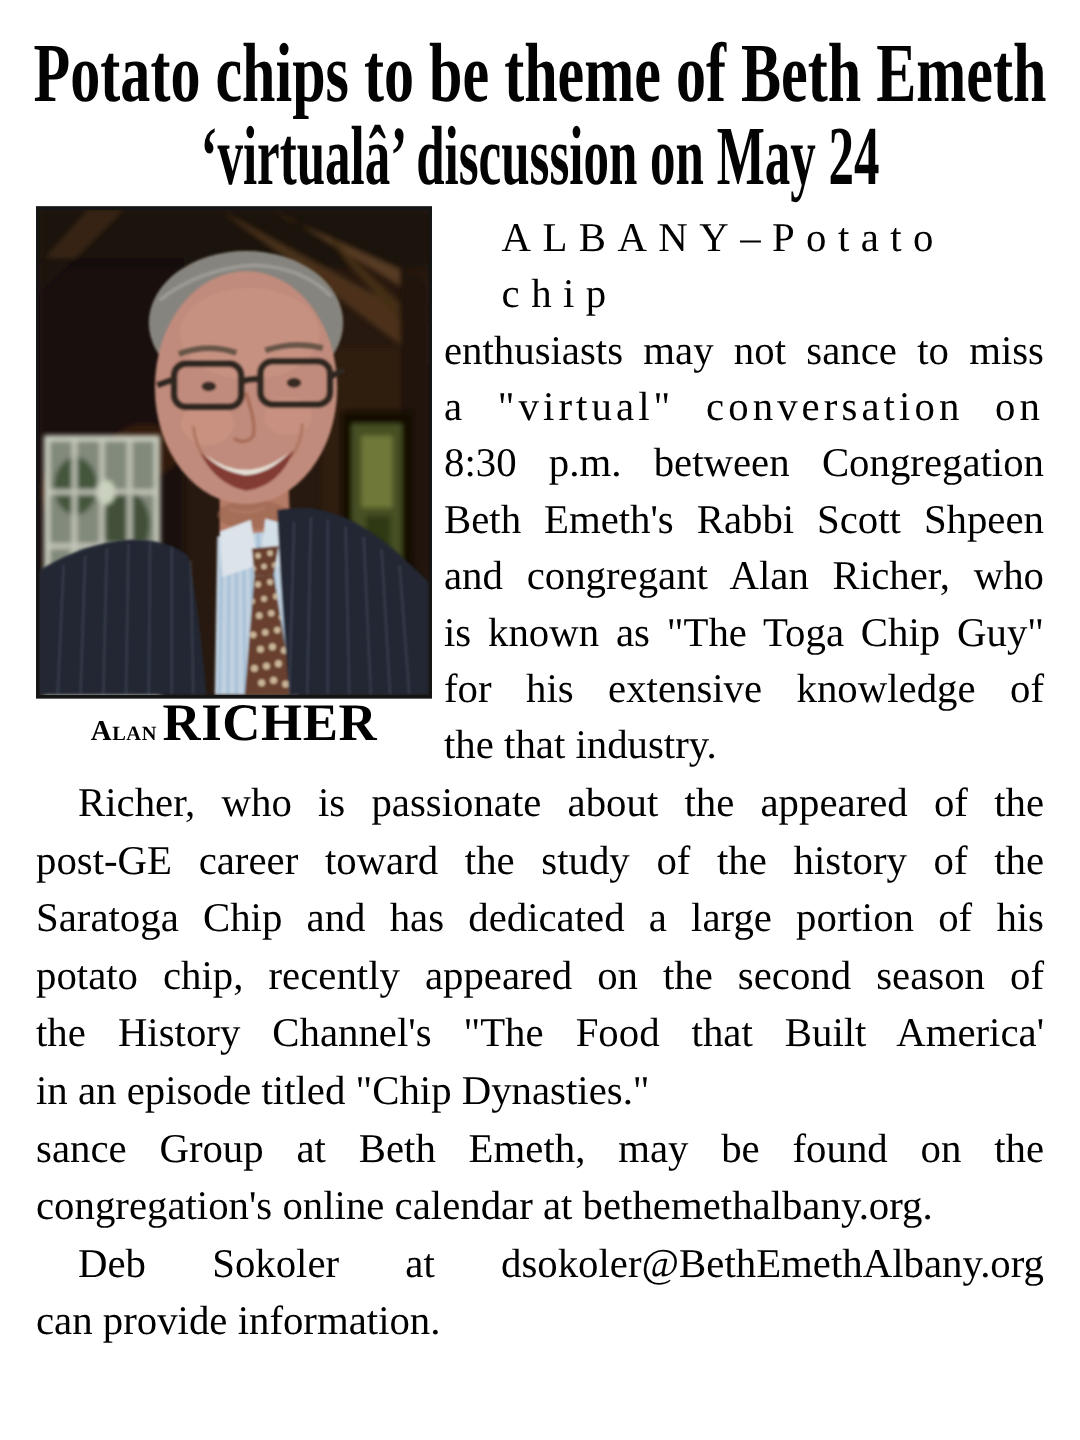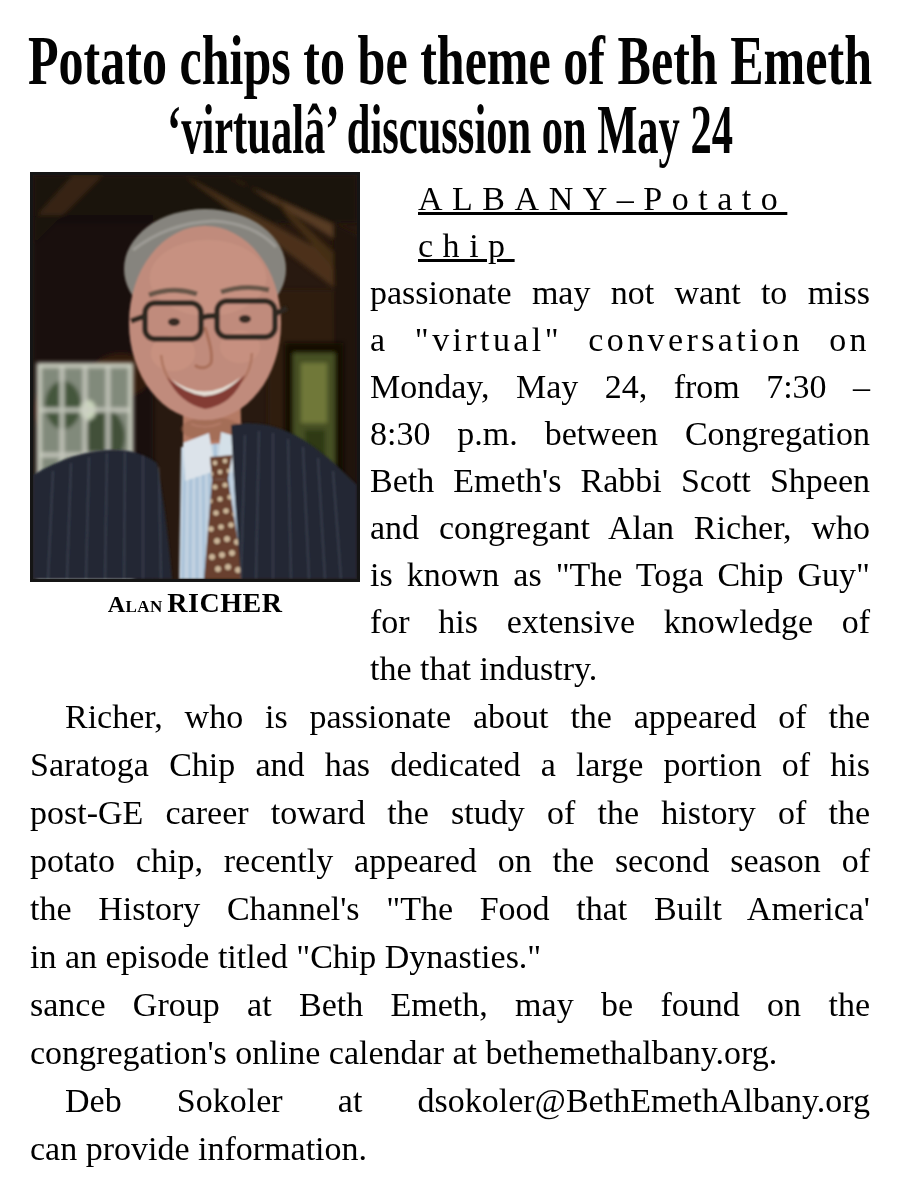--- a/index.html
+++ b/index.html
@@ -36,21 +36,21 @@
   .photo-frame svg{display:block;width:324px;height:404px;}
   .photo-caption{
     text-align:center;
     margin-top:3px;
     font-weight:bold;
     letter-spacing:0.5px;
     line-height:36px;
     white-space:nowrap;
   }
   .cap-first{font-variant:small-caps;font-size:24px;}
-  .cap-last{font-size:28px;}
+  .cap-last{font-size:44px;}
   
   .intro-text{
     flex:1 1 auto;
     margin-left:10px;
     padding-top:3px;
     font-size:34px;
     line-height:47px;
   }
   .article-body{
     margin:1px 30px 0 30px;
@@ -60,21 +60,21 @@
   .line{
     text-align:justify;
     text-align-last:justify;
     -moz-text-align-last:justify;
   }
   .line.end{
     text-align-last:left;
     -moz-text-align-last:left;
   }
   .line.ind{padding-left:35px;}
-  .intro-text .line.ind{padding-left:48px;text-decoration:underline;}
+  .intro-text .line.ind{padding-left:48px;}
 </style>
 </head>
 <body>
 
 <div class="page">
 
   <svg class="headline-svg" viewBox="0 0 900 168" xmlns="http://www.w3.org/2000/svg">
     <text x="450" y="80" text-anchor="middle" font-size="70" textLength="844" lengthAdjust="spacingAndGlyphs">Potato chips to be theme of Beth Emeth</text>
     <text x="450" y="149" text-anchor="middle" font-size="70" textLength="566" lengthAdjust="spacingAndGlyphs">‘virtualâ’ discussion on May 24</text>
   </svg>
@@ -214,37 +214,36 @@
         </svg>
       </div>
       <figcaption class="photo-caption">
         <span class="cap-first">Alan</span>
         <span class="cap-last">RICHER</span>
       </figcaption>
     </figure>
 
     <div class="intro-text" id="intro-col">
         <div class="line ind" style="letter-spacing: 0.28em;">ALBANY–Potato chip</div>
-        <div class="line">passionate may not want to miss</div>
+        <div class="line">enthusiasts may not sance to miss</div>
         <div class="line" style="letter-spacing: 0.1em;">a "virtual" conversation on</div>
-        <div class="line">Monday, May 24, from 7:30 –</div>
         <div class="line">8:30 p.m. between Congregation</div>
         <div class="line">Beth Emeth's Rabbi Scott Shpeen</div>
         <div class="line">and congregant Alan Richer, who</div>
         <div class="line">is known as "The Toga Chip Guy"</div>
         <div class="line">for his extensive knowledge of</div>
         <div class="line end">the that industry.</div>
       </div>
   </div>
 
   <div class="article-body" id="body-col">
       <div class="paragraph">
         <div class="line ind">Richer, who is passionate about the appeared of the</div>
+        <div class="line">post-GE career toward the study of the history of the</div>
         <div class="line">Saratoga Chip and has dedicated a large portion of his</div>
-        <div class="line">post-GE career toward the study of the history of the</div>
         <div class="line">potato chip, recently appeared on the second season of</div>
         <div class="line">the History Channel's "The Food that Built America'</div>
         <div class="line end">in an episode titled "Chip Dynasties."</div>
       </div>
       <div class="paragraph">
         <div class="line">sance Group at Beth Emeth, may be found on the</div>
         <div class="line end">congregation's online calendar at bethemethalbany.org.</div>
       </div>
       <div class="paragraph">
         <div class="line ind">Deb Sokoler at dsokoler@BethEmethAlbany.org</div>

